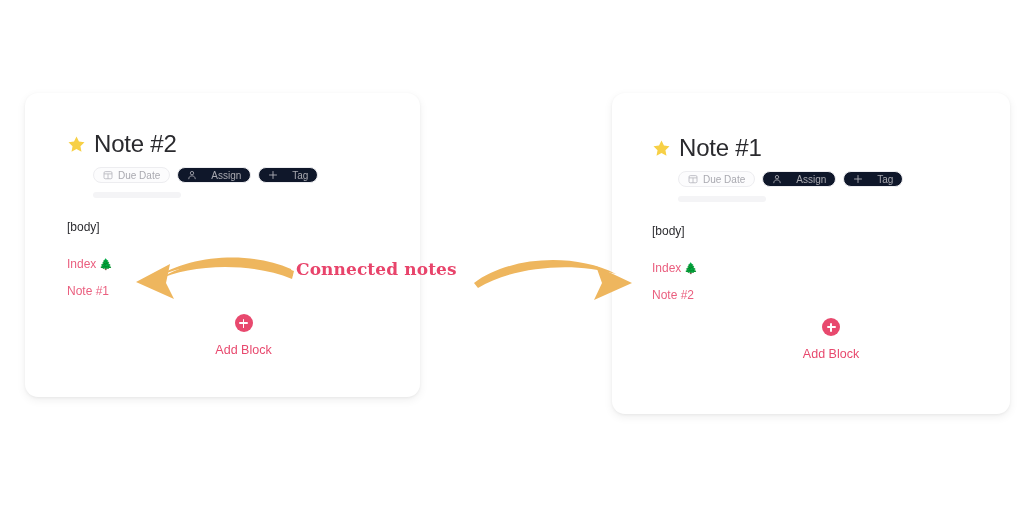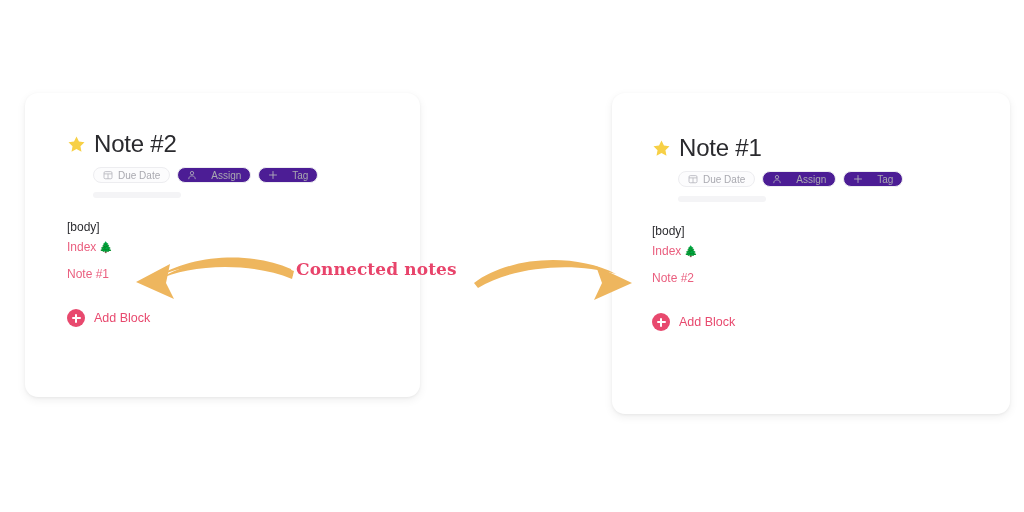--- a/index.html
+++ b/index.html
@@ -90,21 +90,21 @@
     background: #fcfcfd;
     border-radius: 999px;
     height: 16px;
     padding: 0 9px;
     box-sizing: border-box;
     color: #a9a9b0;
     font-size: 10px;
     white-space: nowrap;
   }
   .chip.plain {
-    background: #4c1d95;
+    background: #0f172a;
     gap: 14px;
   }
   .chip svg { display: block; }
   .chip-label { line-height: 1; position: relative; top: 0.5px; }
 
   
   .placeholder-bar {
     margin-top: 9px;
     margin-left: 26px;
     width: 88px;
@@ -114,38 +114,39 @@
   }
 
   
   .body-block {
     margin-top: 20px;
   }
   .body-label {
     font-size: 12px;
     color: #2c2c30;
     line-height: 18px;
-    margin-bottom: 2px;
+    margin-bottom: 19px;
   }
   .note-link {
     display: block;
     font-size: 12px;
     color: #ea5f7f;
     line-height: 18px;
     margin-bottom: 9px;
     white-space: nowrap;
   }
   .note-link .tree { font-size: 11px; }
 
   
   .add-block {
     display: flex;
     align-items: center;
     gap: 9px;
-    margin-top: 26px;
+    margin-top: 14px;
+    flex-direction: column;
   }
   .plus-circle {
     width: 18px;
     height: 18px;
     border-radius: 50%;
     background: #e8496e;
     position: relative;
     flex: 0 0 auto;
   }
   .plus-circle::before,

